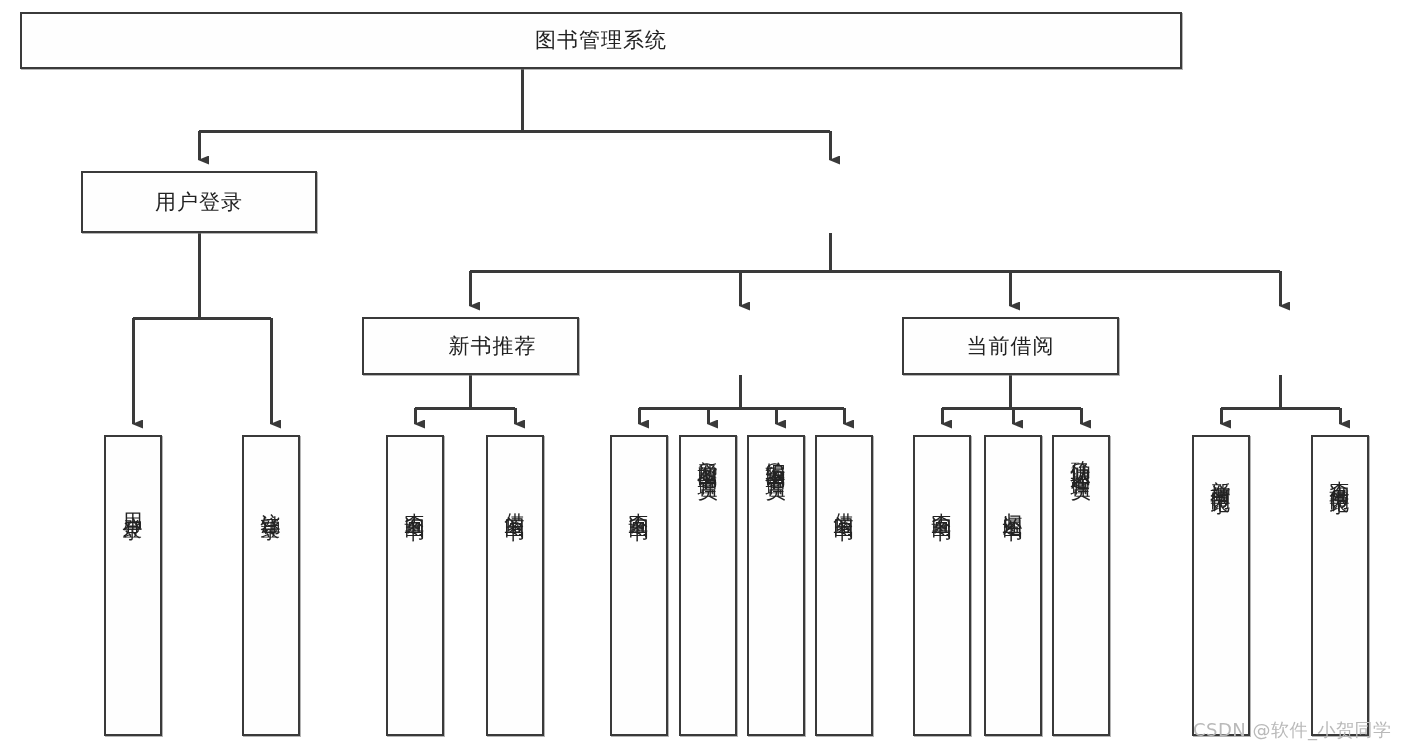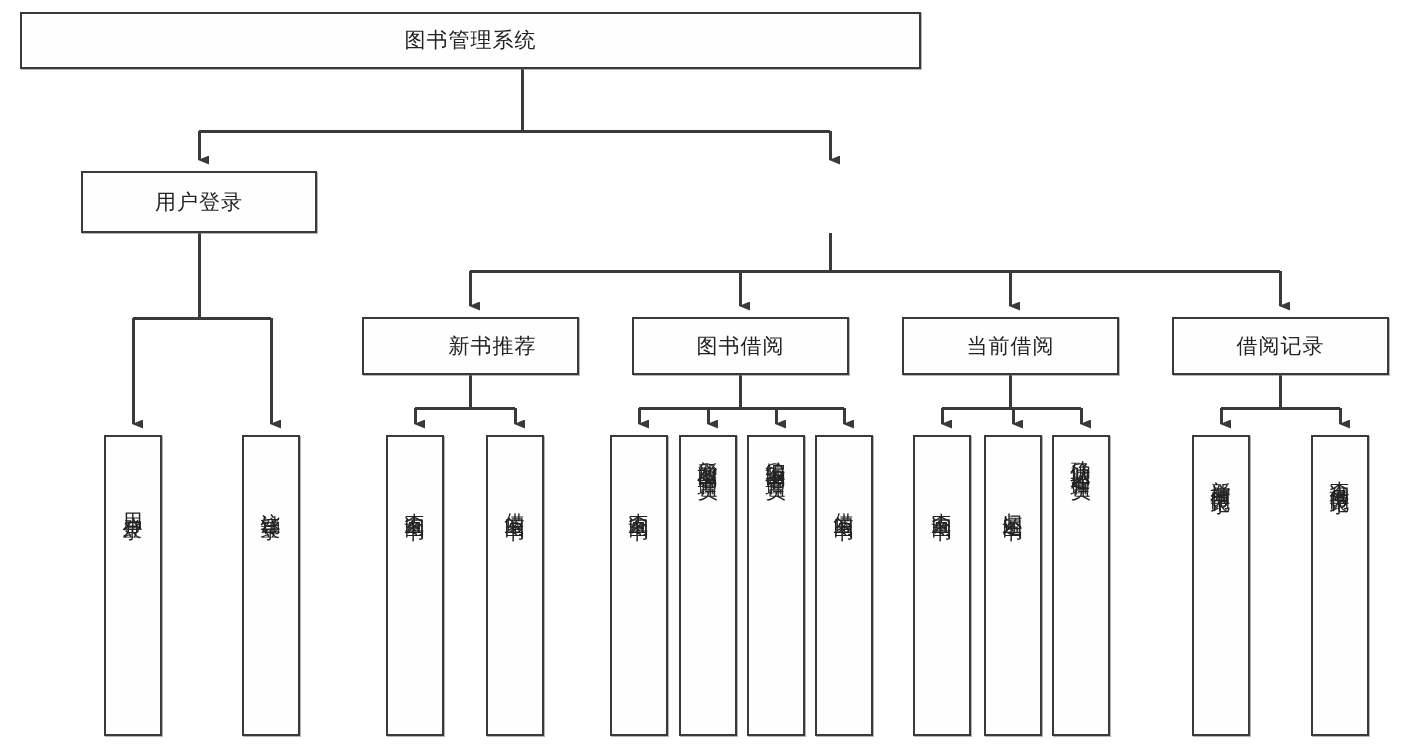--- a/index.html
+++ b/index.html
@@ -129,40 +129,34 @@
       <path d="M1081,408 L1081,424" marker-end="url(#arrowhead)"></path>
 
       <path d="M1280,375 L1280,408"></path>
       <path d="M1221,408 L1340,408"></path>
       <path d="M1221,408 L1221,424" marker-end="url(#arrowhead)"></path>
       <path d="M1340,408 L1340,424" marker-end="url(#arrowhead)"></path>
 
     </g>
   </svg>
 
-  <div class="node root horizontal" style="left:20px; top:12px; width:901px; height:57px;">
+  <div class="node root horizontal" style="left:20px; top:12px; width:1162px; height:57px;">
     <span class="node-label">图书管理系统</span>
   </div>
 
   <div class="node horizontal" style="left:81px; top:171px; width:236px; height:62px;">
     <span class="node-label">用户登录</span>
   </div>
 
   <div class="node horizontal" style="left:362px; top:317px; width:217px; height:58px;padding-left:44px;">
     <span class="node-label">新书推荐</span>
   </div>
-  <div class="node horizontal" style="left:632px; top:317px; width:217px; height:58px;">
-    <span class="node-label">图书借阅</span>
-  </div>
   <div class="node horizontal" style="left:902px; top:317px; width:217px; height:58px;">
     <span class="node-label">当前借阅</span>
   </div>
-  <div class="node horizontal" style="left:1172px; top:317px; width:217px; height:58px;">
-    <span class="node-label">借阅记录</span>
-  </div>
 
   <div class="node vertical" style="left:104px; top:435px; width:58px; height:301px; padding-top:60px;">
     <span class="node-label">用户登录</span>
   </div>
   <div class="node vertical" style="left:242px; top:435px; width:58px; height:301px; padding-top:60px;">
     <span class="node-label">注销登录</span>
   </div>
 
   <div class="node vertical" style="left:386px; top:435px; width:58px; height:301px; padding-top:60px;">
     <span class="node-label">查询图书</span>
@@ -194,14 +188,15 @@
     <span class="node-label">确认归还（管理员）</span>
   </div>
 
   <div class="node vertical" style="left:1192px; top:435px; width:58px; height:301px; padding-top:28px;">
     <span class="node-label">新增借阅记录</span>
   </div>
   <div class="node vertical" style="left:1311px; top:435px; width:58px; height:301px; padding-top:28px;">
     <span class="node-label">查询借阅记录</span>
   </div>
 
+  <div id="watermark">CSDN @软件_小贺同学</div>
 
 </div>
 
 </body></html>

